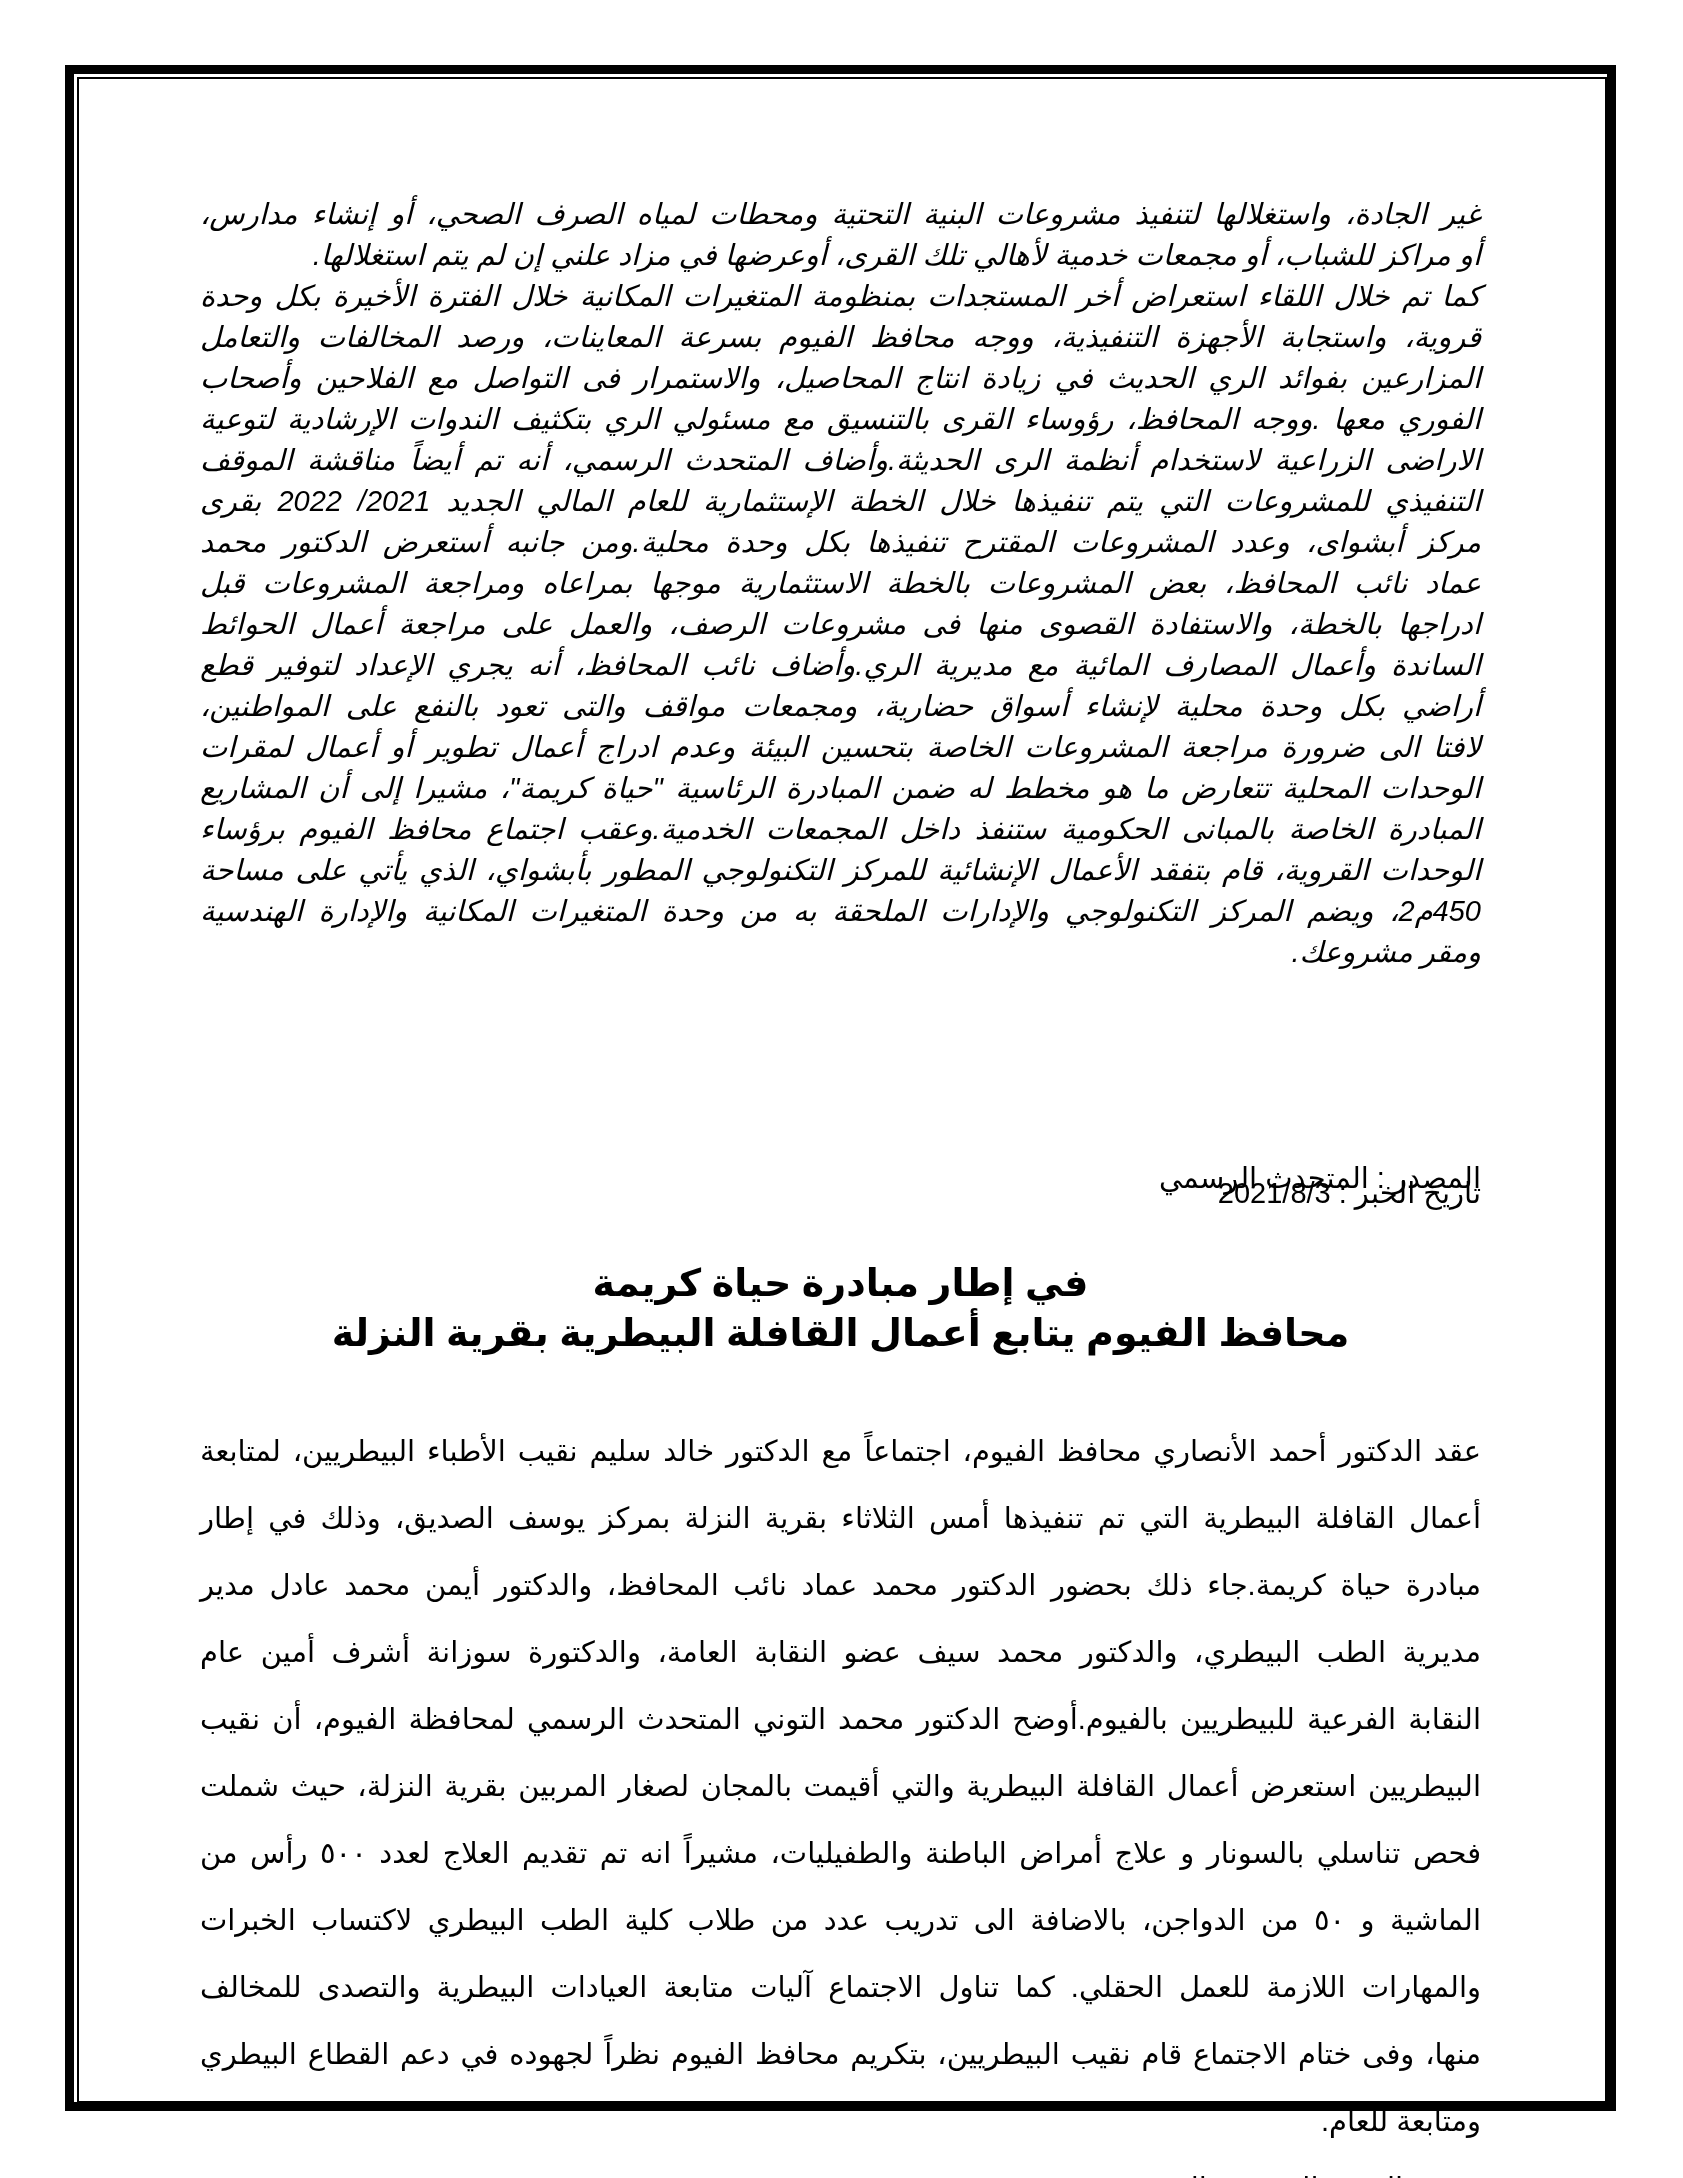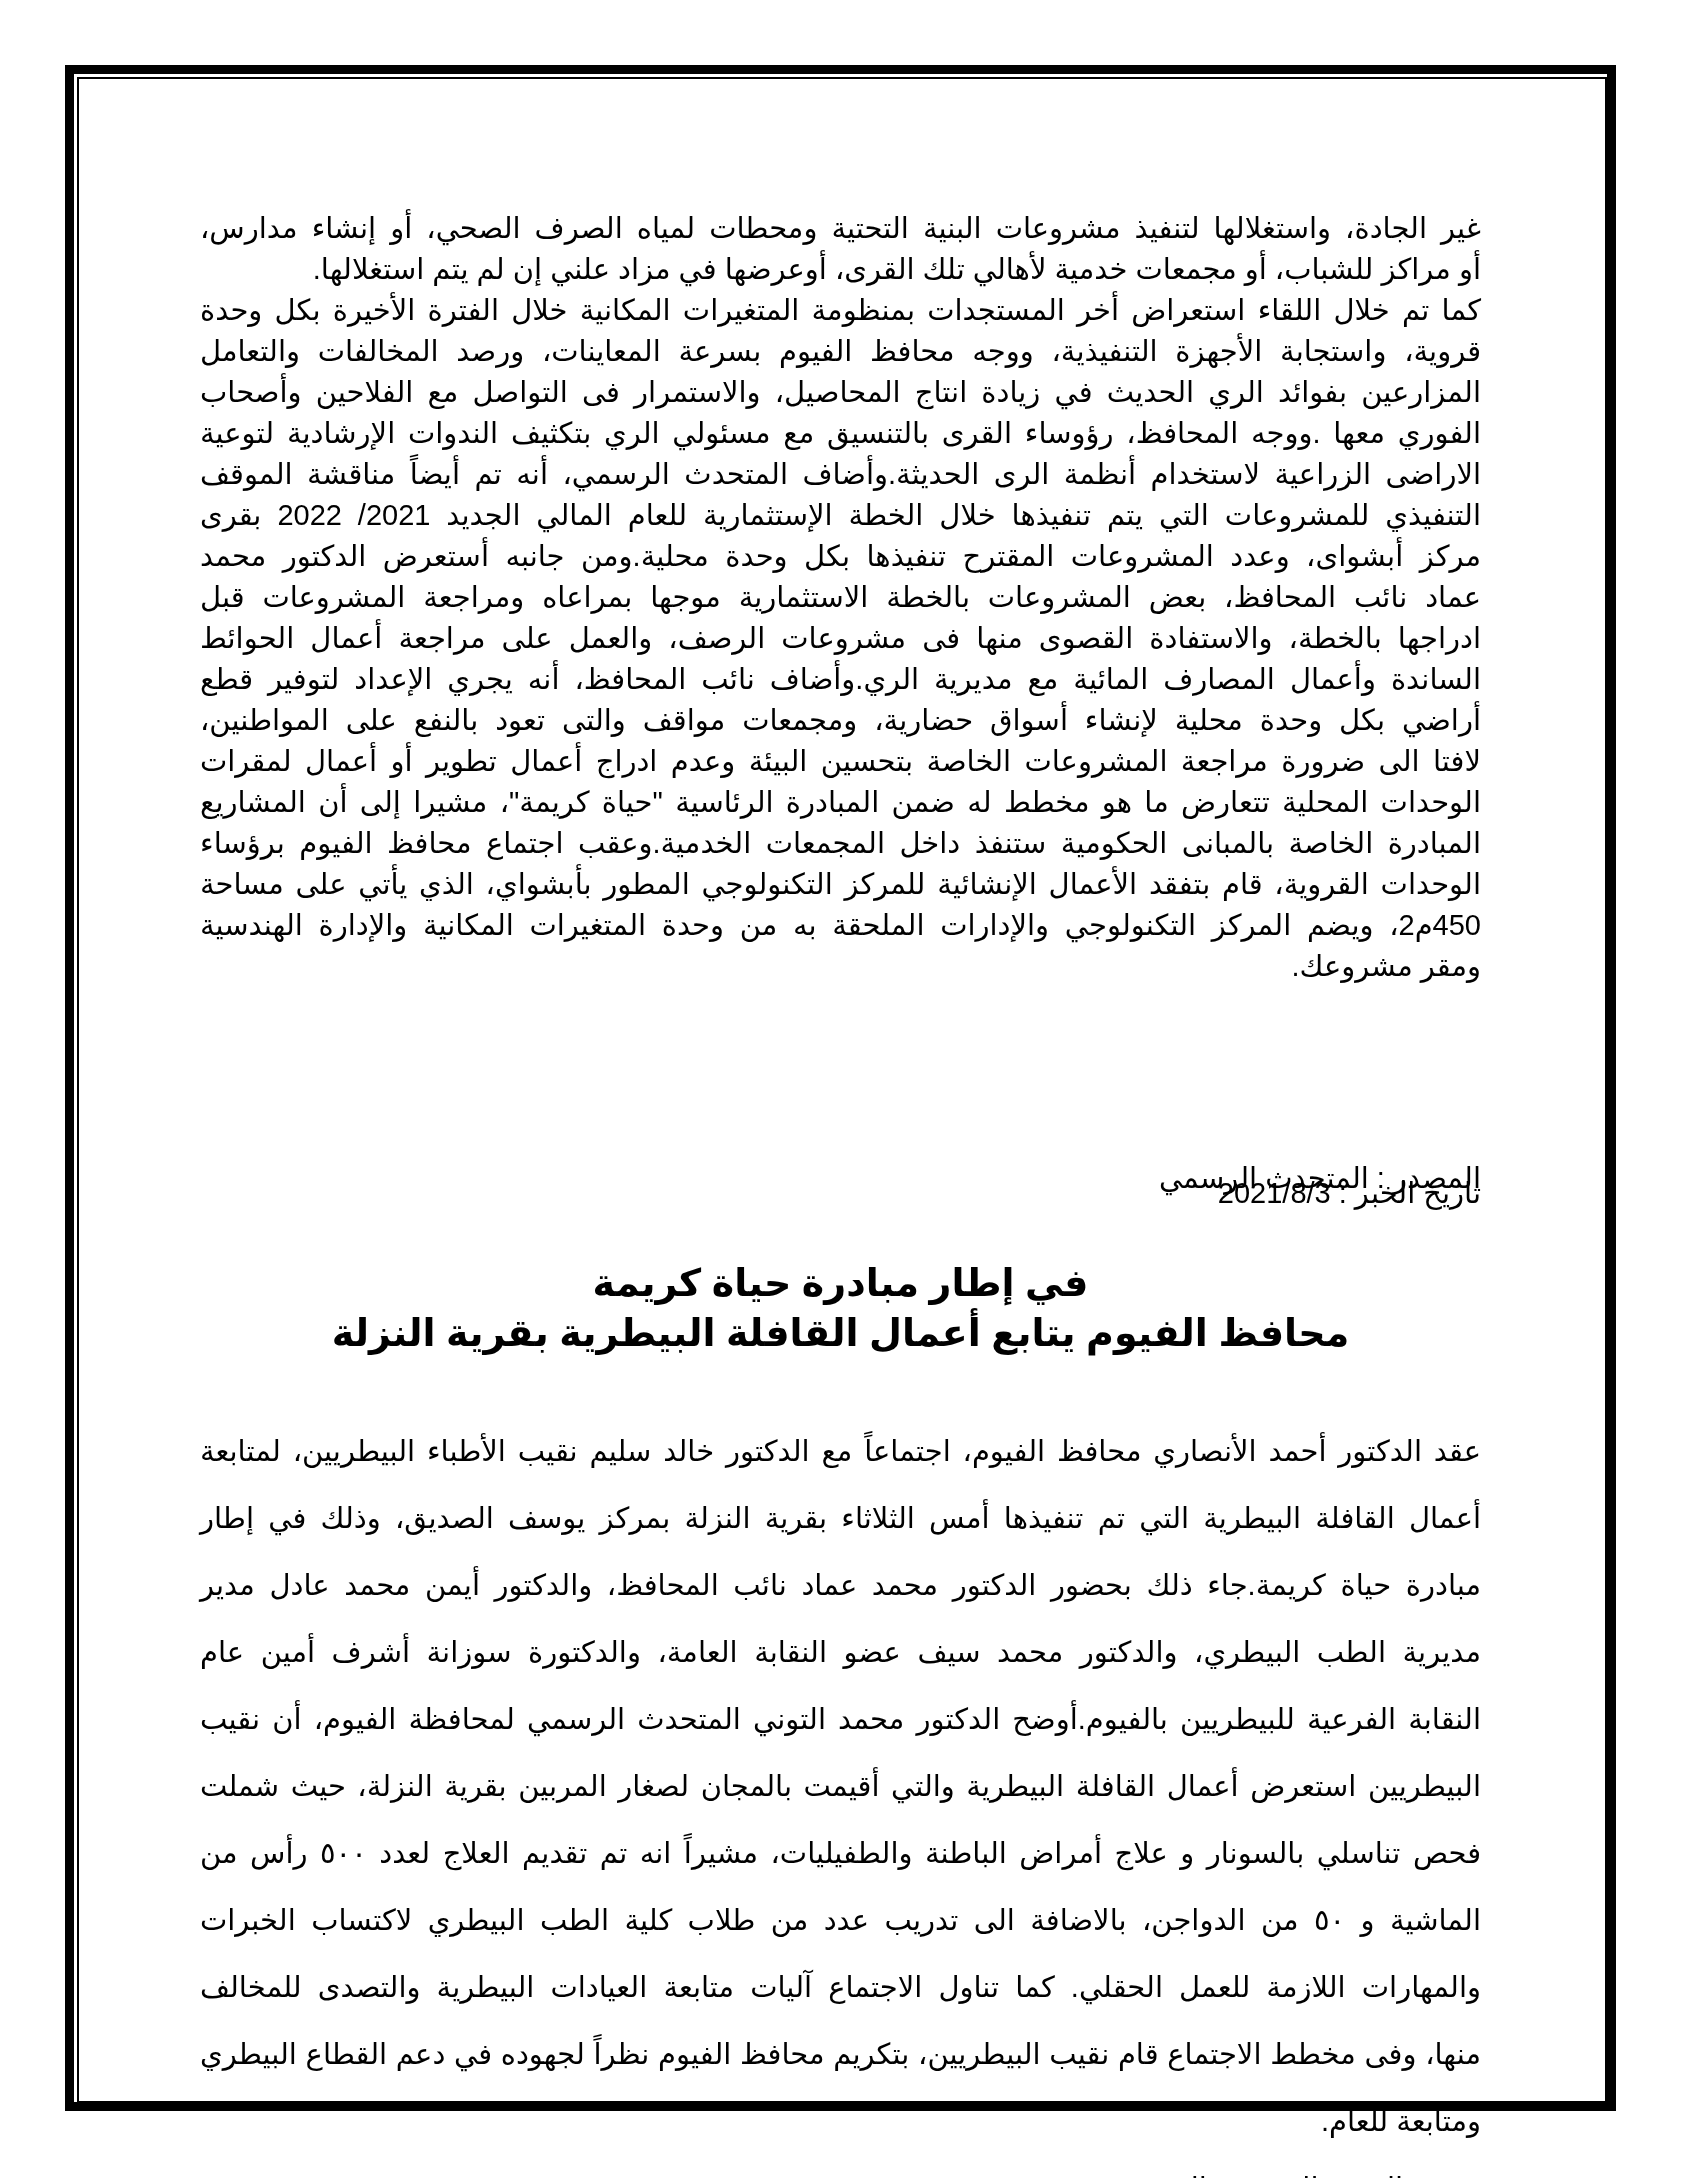--- a/index.html
+++ b/index.html
@@ -33,21 +33,21 @@
   }
 </style>
 </head>
 <body>
 
 <div class="frame-outer"></div>
 <div class="frame-inner"></div>
 
 <div class="page">
 
-  <div class="block block1" style="top:208px;">
+  <div class="block block1" style="top:194px;font-style:italic;">
     <span class="line">غير الجادة، واستغلالها لتنفيذ مشروعات البنية التحتية ومحطات لمياه الصرف الصحي، أو إنشاء مدارس،</span>
     <span class="line last">أو مراكز للشباب، أو مجمعات خدمية لأهالي تلك القرى، أوعرضها في مزاد علني إن لم يتم استغلالها.</span>
     <span class="line">كما تم خلال اللقاء استعراض أخر المستجدات بمنظومة المتغيرات المكانية خلال الفترة الأخيرة بكل وحدة</span>
     <span class="line">قروية، واستجابة الأجهزة التنفيذية، ووجه محافظ الفيوم بسرعة المعاينات، ورصد المخالفات والتعامل</span>
     <span class="line">المزارعين بفوائد الري الحديث في زيادة انتاج المحاصيل، والاستمرار فى التواصل مع الفلاحين وأصحاب</span>
     <span class="line">الفوري معها .ووجه المحافظ، رؤوساء القرى بالتنسيق مع مسئولي الري بتكثيف الندوات الإرشادية لتوعية</span>
     <span class="line">الاراضى الزراعية لاستخدام أنظمة الرى الحديثة.وأضاف المتحدث الرسمي، أنه تم أيضاً مناقشة الموقف</span>
     <span class="line">التنفيذي للمشروعات التي يتم تنفيذها خلال الخطة الإستثمارية للعام المالي الجديد 2021/ 2022 بقرى</span>
     <span class="line">مركز أبشواى، وعدد المشروعات المقترح تنفيذها بكل وحدة محلية.ومن جانبه أستعرض الدكتور محمد</span>
     <span class="line">عماد نائب المحافظ، بعض المشروعات بالخطة الاستثمارية موجها بمراعاه ومراجعة المشروعات قبل</span>
@@ -71,19 +71,19 @@
   <div class="block block2" style="top:1406px;">
     <span class="line">عقد الدكتور أحمد الأنصاري محافظ الفيوم، اجتماعاً مع الدكتور خالد سليم نقيب الأطباء البيطريين، لمتابعة</span>
     <span class="line">أعمال القافلة البيطرية التي تم تنفيذها أمس الثلاثاء بقرية النزلة بمركز يوسف الصديق، وذلك في إطار</span>
     <span class="line">مبادرة حياة كريمة.جاء ذلك بحضور الدكتور محمد عماد نائب المحافظ، والدكتور أيمن محمد عادل مدير</span>
     <span class="line">مديرية الطب البيطري، والدكتور محمد سيف عضو النقابة العامة، والدكتورة سوزانة أشرف أمين عام</span>
     <span class="line">النقابة الفرعية للبيطريين بالفيوم.أوضح الدكتور محمد التوني المتحدث الرسمي لمحافظة الفيوم، أن نقيب</span>
     <span class="line">البيطريين استعرض أعمال القافلة البيطرية والتي أقيمت بالمجان لصغار المربين بقرية النزلة، حيث شملت</span>
     <span class="line">فحص تناسلي بالسونار و علاج أمراض الباطنة والطفيليات، مشيراً انه تم تقديم العلاج لعدد ٥٠٠ رأس من</span>
     <span class="line">الماشية و ٥٠ من الدواجن، بالاضافة الى تدريب عدد من طلاب كلية الطب البيطري لاكتساب الخبرات</span>
     <span class="line">والمهارات اللازمة للعمل الحقلي. كما تناول الاجتماع آليات متابعة العيادات البيطرية والتصدى للمخالف</span>
-    <span class="line">منها، وفى مخطط الاجتماع قام نقيب البيطريين، بتكريم محافظ الفيوم نظراً لجهوده في دعم القطاع البيطري</span>
+    <span class="line">منها، وفى ختام الاجتماع قام نقيب البيطريين، بتكريم محافظ الفيوم نظراً لجهوده في دعم القطاع البيطري</span>
     <span class="line last">ومتابعة للعام.</span>
     <span class="line last">مصدر الخبر : المتحدث الرسمي</span>
   </div>
 
 </div>
 
 
 </body></html>

